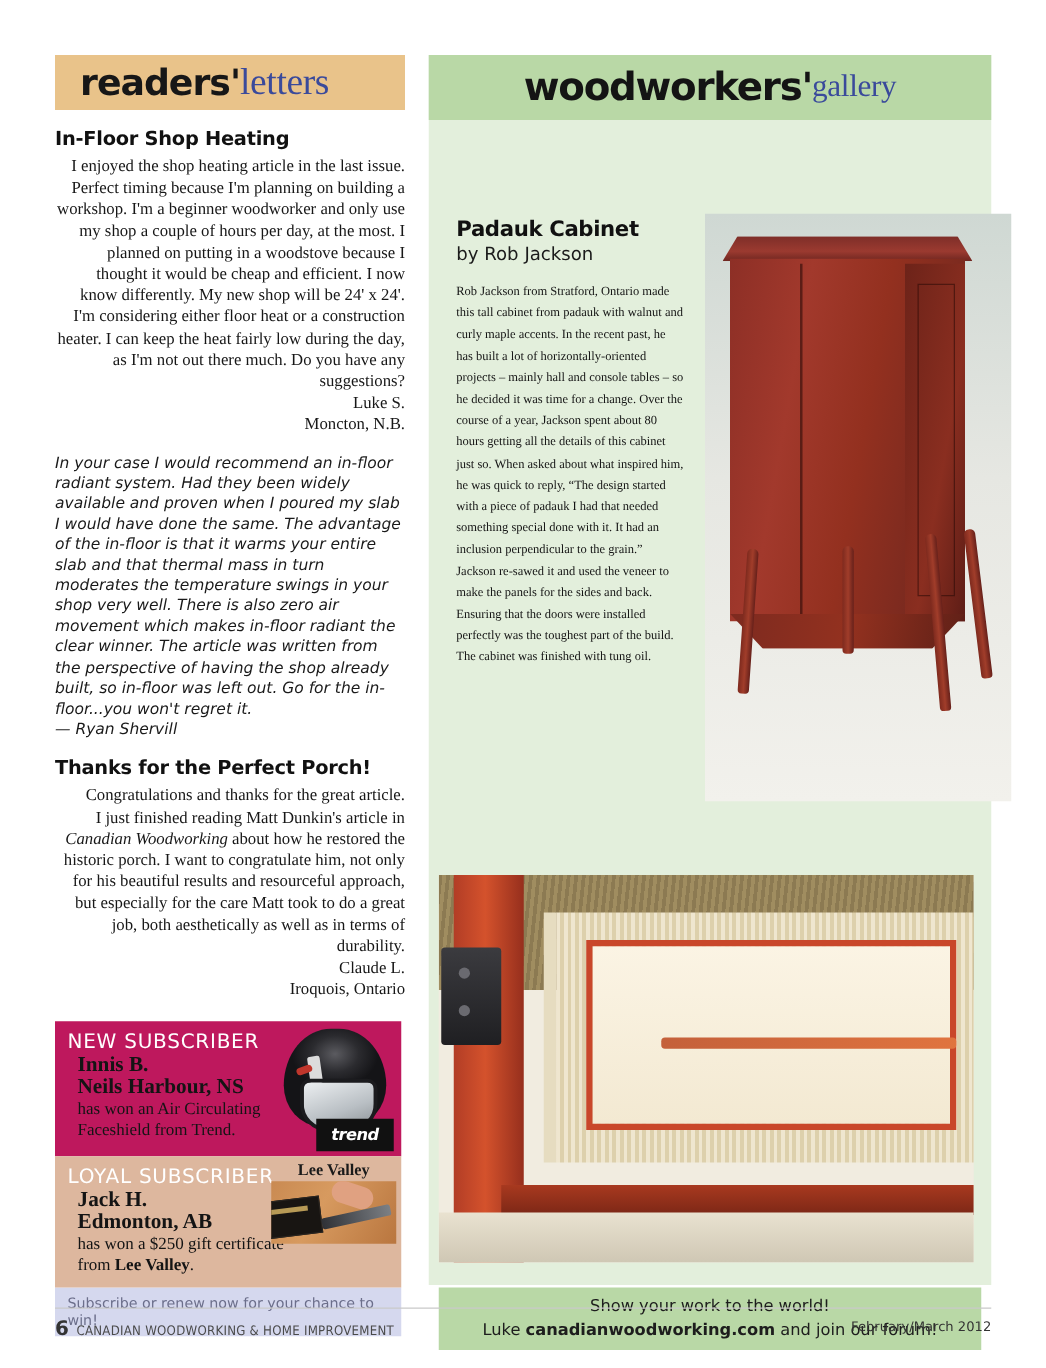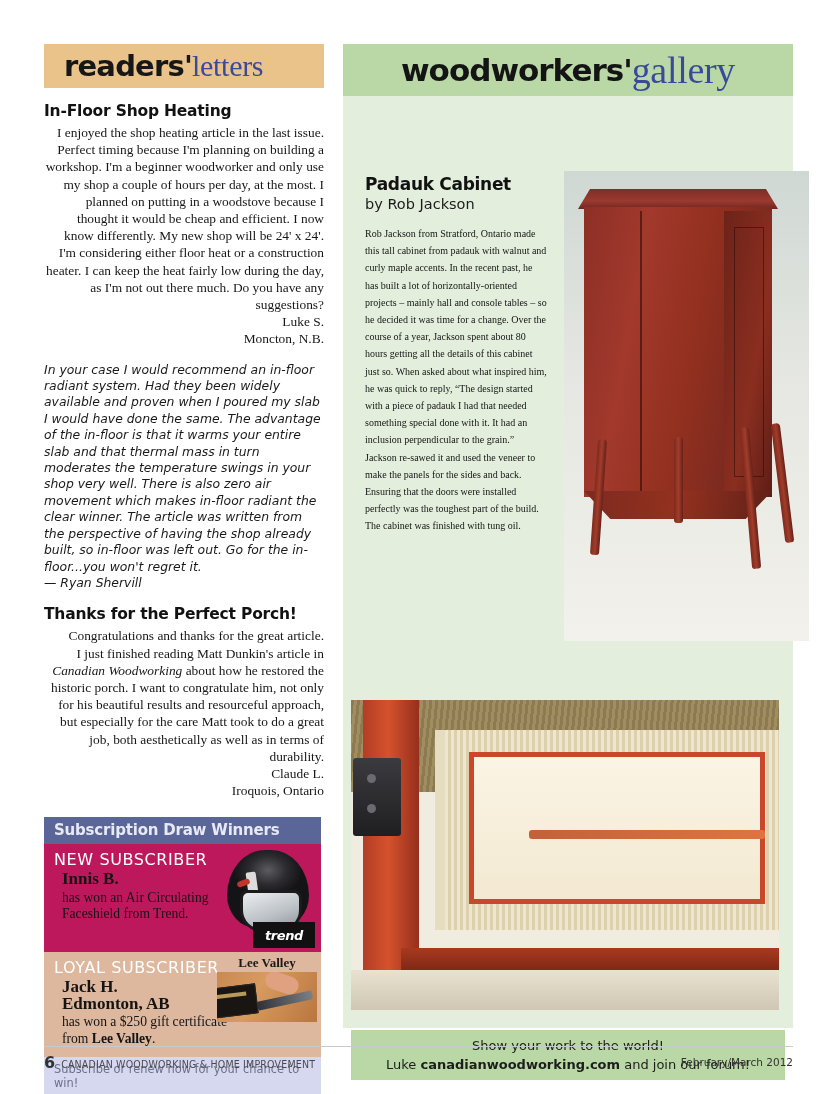--- a/index.html
+++ b/index.html
@@ -180,21 +180,21 @@
     display: flex; align-items: center; justify-content: center;
     white-space: nowrap;
   }
   .g-bold {
     font-family: "DejaVu Sans", sans-serif;
     font-weight: 700; font-size: 31px; color: #141414;
     letter-spacing: -1px;
   }
   .g-serif {
     font-family: "Liberation Serif", serif;
-    font-size: 38px; color: #3a4a9b; letter-spacing: -0.3px;
+    font-size: 25px; color: #3a4a9b; letter-spacing: -0.3px;
   }
 
   .g-body { position: relative; padding: 0; }
 
   .g-title {
     position: absolute; left: 22px; top: 78px;
     font-family: "DejaVu Sans", sans-serif;
     font-weight: 700; font-size: 17px; color: #111;
     letter-spacing: -0.3px;
   }
@@ -361,25 +361,25 @@
 
     <div>
       <div class="lh">Thanks for the Perfect Porch!</div>
       <div class="body-serif indent">Congratulations and thanks for the great article.</div>
       <div class="body-serif"><span>I just finished reading Matt Dunkin's article in </span><i>Canadian Woodworking</i><span> about how he restored the historic porch. I want to congratulate him, not only for his beautiful results and resourceful approach, but especially for the care Matt took to do a great job, both aesthetically as well as in terms of durability.</span></div>
       <div class="body-serif indent">Claude L.</div>
       <div class="body-serif indent">Iroquois, Ontario</div>
     </div>
 
     <div class="subbox">
-      <div class="sub-head">Subscription Draw Winners</div>
 
       <div class="sub-sect sub-new">
         <div class="sub-tier">NEW SUBSCRIBER</div>
         <div class="sub-name">Innis B.</div>
+        <div class="sub-name">Neils Harbour, NS</div>
         <div class="sub-prize">has won an Air Circulating Faceshield from Trend.</div>
 
         <div class="sponsor trend-art">
           <div class="helmet">
             <div class="helmet-band"></div>
             <div class="helmet-dot"></div>
           </div>
           <div class="trend-logo">
             <span>trend</span>
           </div>

